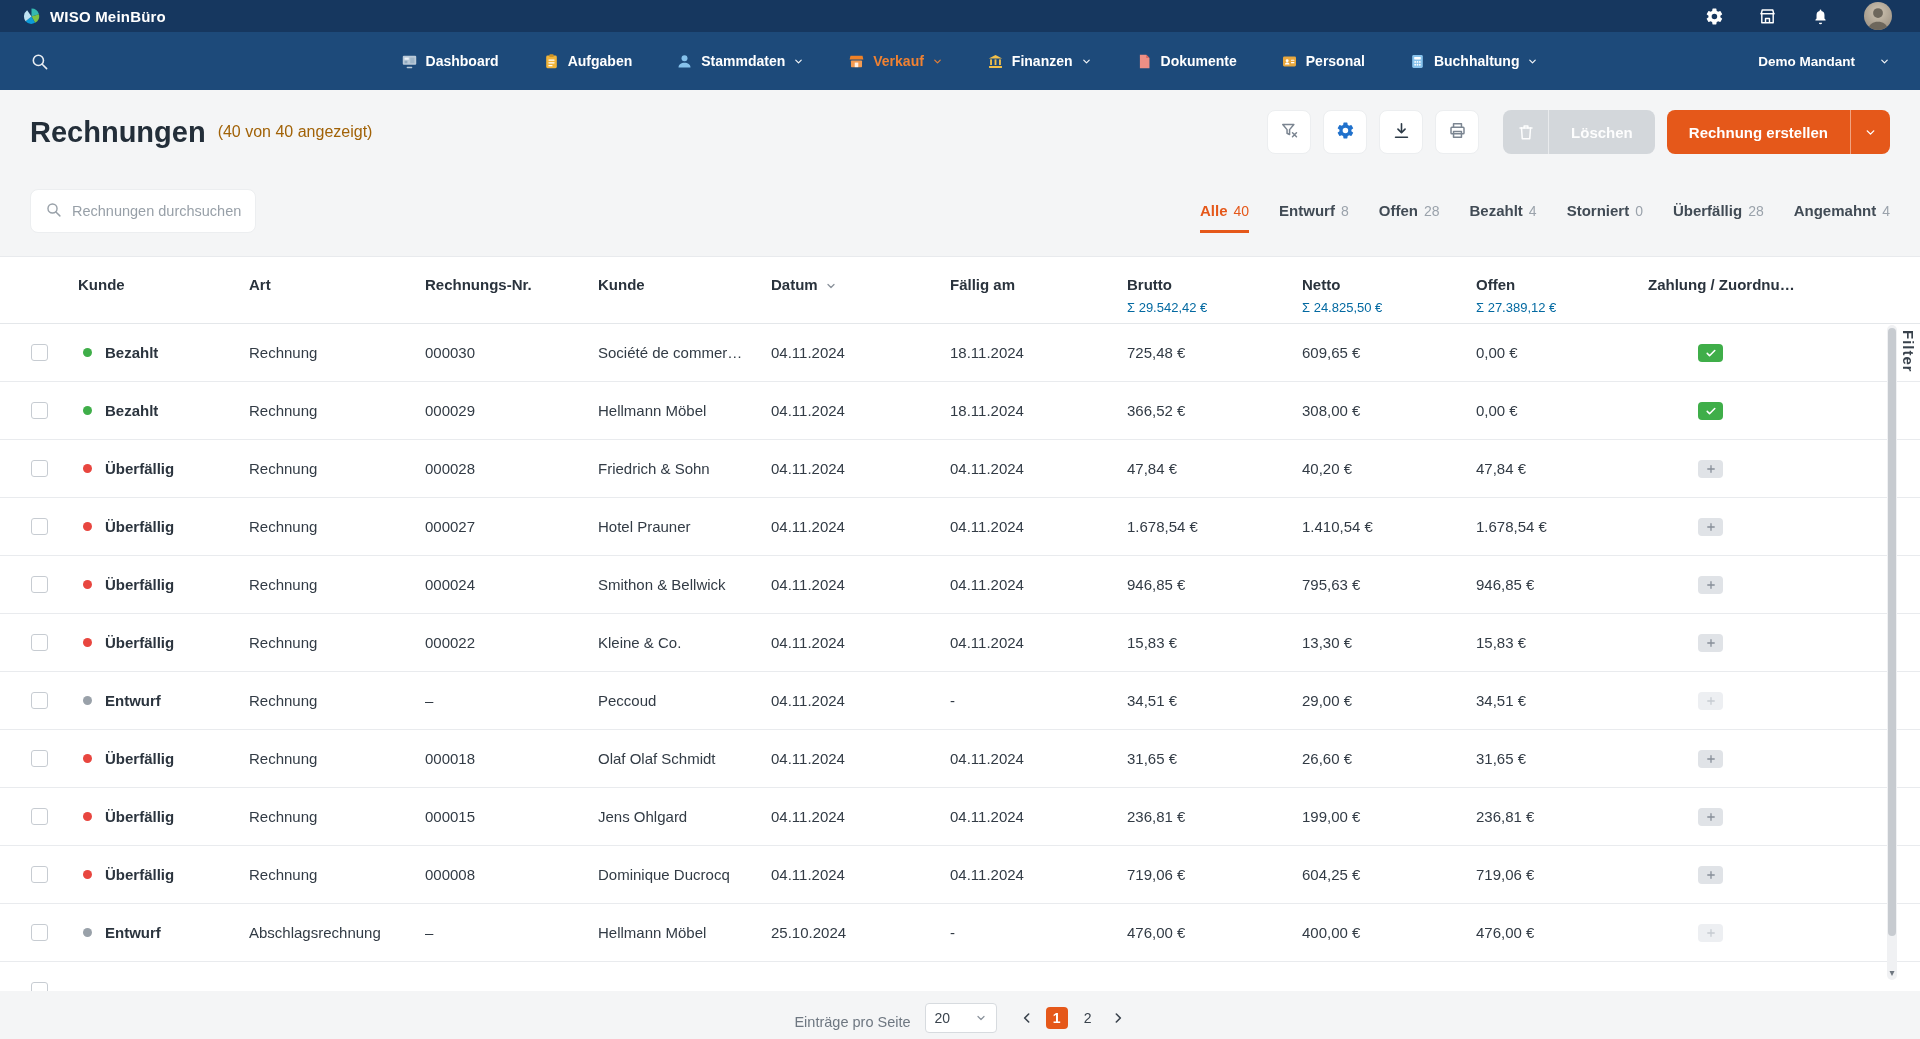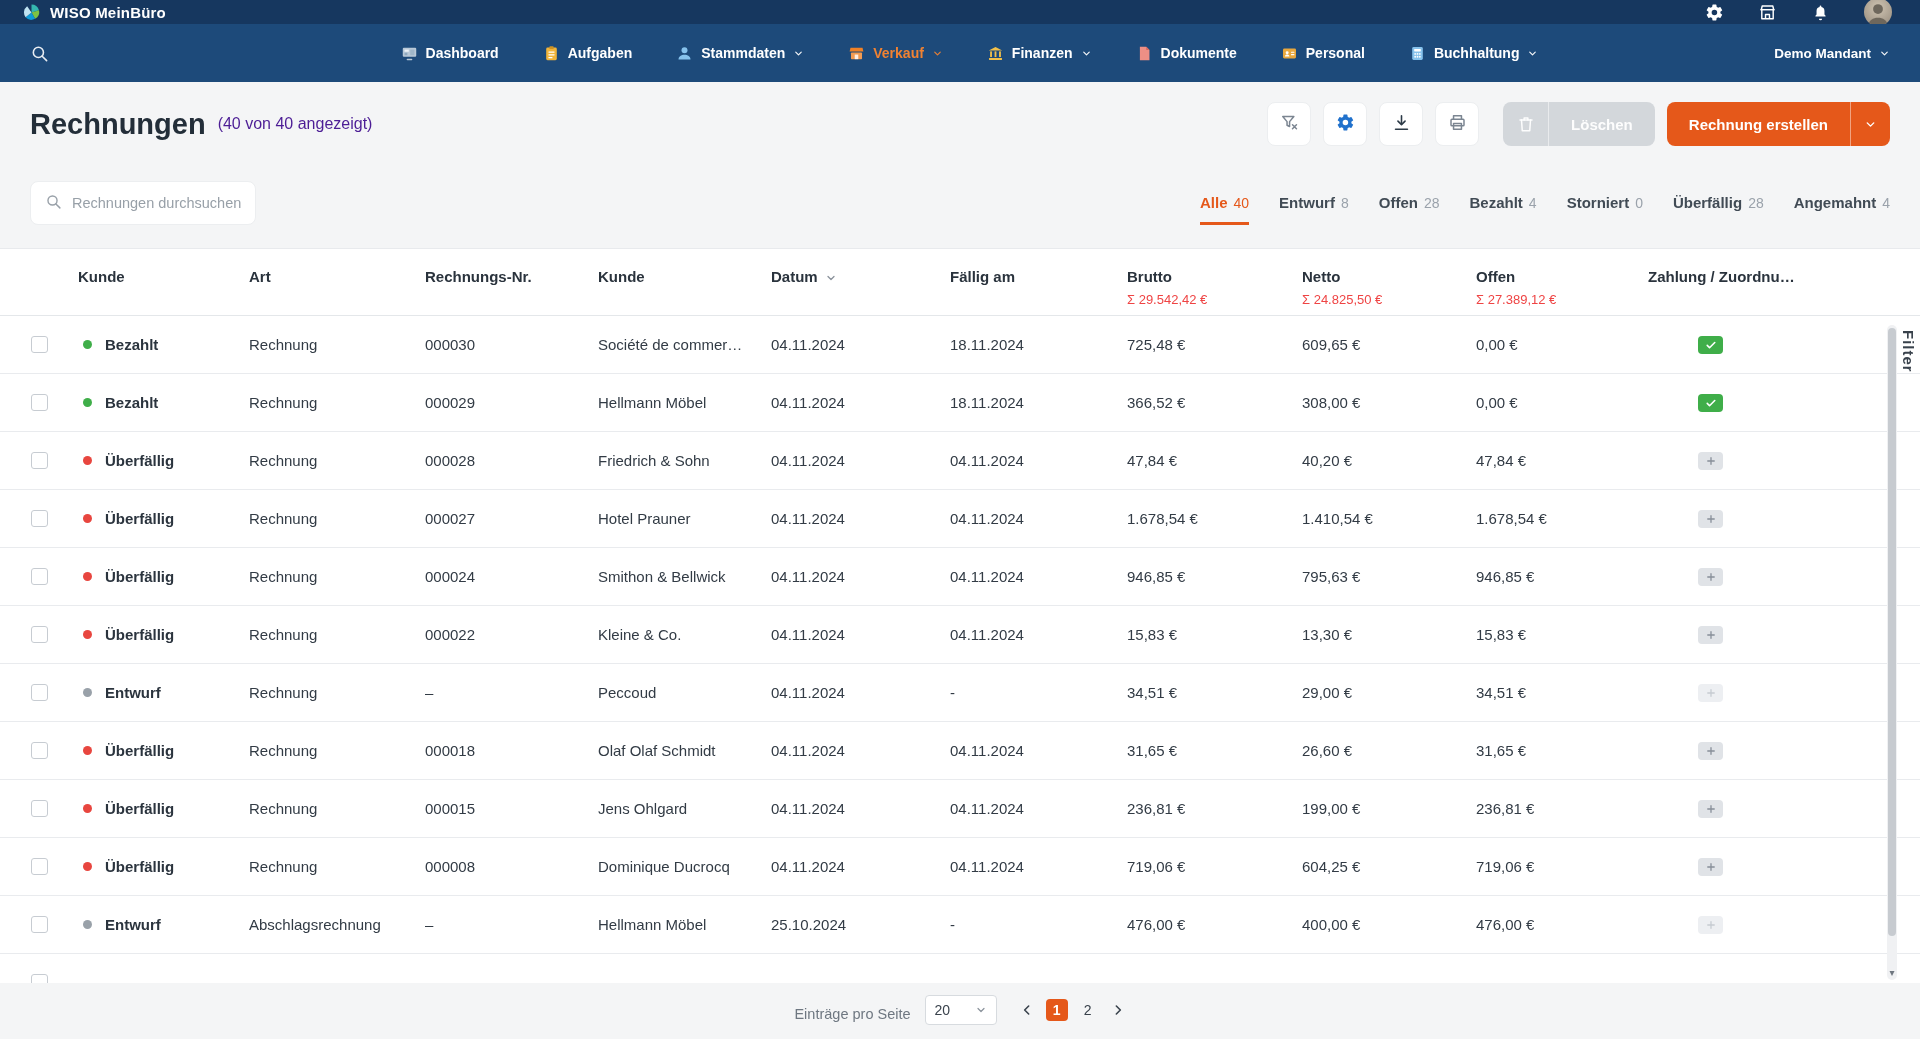--- a/index.html
+++ b/index.html
@@ -1,20 +1,20 @@
 <!DOCTYPE html>
 <html style="--accent: #e5581a; --green: #3fae49; --red: #e8463f; --gray: #99a1a9; --topbar: #16375f; --navbar: #1d4a7a;"><head>
 <meta charset="utf-8">
 <style>
   * { margin:0; padding:0; box-sizing:border-box; }
   html,body { width:1920px; height:1039px; overflow:hidden; background:#f4f5f6;
               font-family:"Liberation Sans", sans-serif; position:relative; }
 
   
-  .topbar { height:24px; background:var(--topbar,#16375f); display:flex; align-items:center;
+  .topbar { height:32px; background:var(--topbar,#16375f); display:flex; align-items:center;
             padding:0 28px 0 22px; }
   .brand { display:flex; align-items:center; gap:9px; cursor:pointer; }
   .logo svg { width:19px; height:19px; display:block; }
   .brand-text { color:#fff; font-size:15px; font-weight:700; letter-spacing:.2px; }
   .topbar-right { margin-left:auto; display:flex; align-items:center; gap:34px; }
   .tb-icon { width:19px; height:19px; color:#fff; cursor:pointer; }
   .tb-icon svg { width:100%; height:100%; display:block; }
   .avatar { width:28px; height:28px; border-radius:50%; overflow:hidden; cursor:pointer;
             background:radial-gradient(circle at 50% 35%, #cfc4b2, #93887a); display:block; }
   .avatar svg { width:100%; height:100%; display:block; }
@@ -25,28 +25,28 @@
   .nav-search { width:19px; height:19px; color:#e9eef3; cursor:pointer; flex:none; }
   .nav-search svg { width:100%; height:100%; }
   .nav-items { display:flex; gap:44px; align-items:center; margin:0 auto; }
   .nav-item { display:flex; align-items:center; gap:8px; color:#fff; font-size:14px;
               font-weight:700; cursor:pointer; white-space:nowrap; }
   .nav-item.active { color:#f08232; }
   .nicon { width:17px; height:17px; display:block; }
   .nicon svg { width:100%; height:100%; display:block; }
   .chev { width:11px; height:11px; display:block; opacity:.95; }
   .chev svg { width:100%; height:100%; display:block; }
-  .tenant { position:absolute; right:30px; display:flex; align-items:center; gap:8px;
+  .tenant { position:absolute; right:30px; display:flex; align-items:center; gap:24px;
             color:#fff; font-size:13.5px; font-weight:700; cursor:pointer;justify-content:center; }
 
   
   .page-header { display:flex; align-items:center; padding:20px 30px 0 30px; height:64px; }
   .title-wrap { display:flex; align-items:center; gap:12px; }
   h1 { font-size:29px; font-weight:700; color:#232e39; }
-  .subtitle { font-size:16px; color:#4c1d95; margin-top:0; }
+  .subtitle { font-size:16px; color:#a16207; margin-top:0; }
   .header-actions { margin-left:auto; display:flex; gap:12px; }
   .icon-btn { width:44px; height:44px; background:#fff; border:1px solid #eceef0; border-radius:8px;
               display:flex; align-items:center; justify-content:center; color:#7b8591; cursor:pointer; }
   .icon-btn svg { width:19px; height:19px; }
   .icon-btn.blue { color:#2071cc; }
   .icon-btn.dark { color:#2c3a47; }
   .btn-delete { height:44px; background:#d3d7db; border-radius:8px; display:flex; align-items:stretch;
                 color:rgba(255,255,255,.95); font-size:15px; font-weight:700; margin-left:12px; cursor:default; }
   .btn-delete .seg-icon { width:46px; display:flex; align-items:center; justify-content:center;
                           border-right:1px solid rgba(255,255,255,.5); }
@@ -76,21 +76,21 @@
   .tab .count { font-size:14px; color:#9aa2ab; }
   .tab.active { border-bottom-color:var(--accent,#e5581a); }
   .tab.active .tab-label, .tab.active .count { color:var(--accent,#e5581a); }
 
   
   .table { margin-top:23px; background:#fff; border-top:1px solid #e8eaed; }
   .grid { display:grid; grid-template-columns:70px 171px 176px 173px 173px 179px 177px 175px 174px 172px 1fr; }
   .thead { height:67px; border-bottom:1px solid #e4e7ea; align-items:start; padding-top:19px; }
   .th { font-size:15px; font-weight:700; color:#2a333d; padding-left:8px; white-space:nowrap;
         overflow:hidden; text-overflow:ellipsis; cursor:pointer; }
-  .th .sum { display:block; font-size:13px; color:#ef4444; font-weight:400; margin-top:7px; }
+  .th .sum { display:block; font-size:13px; color:#0369a1; font-weight:400; margin-top:7px; }
   .th-datum { display:flex; align-items:center; gap:7px; }
   .sort-ic { width:12px; height:12px; color:#8a929b; margin-top:2px; }
   .sort-ic svg { width:100%; height:100%; display:block; }
   .tbody { height:667px; overflow:hidden; }
   .trow { height:58px; align-items:center; border-bottom:1px solid #e9ebee; background:#fff; }
   .cell { padding-left:8px; font-size:15px; color:#323b45; white-space:nowrap; overflow:hidden;
           text-overflow:ellipsis; }
   .cell-cb { padding-left:31px; }
   input[type="checkbox"] { appearance:none; -webkit-appearance:none; width:17px; height:17px;
         border:1.5px solid #c7ccd2; border-radius:3px; background:#fff; cursor:pointer; display:block; }

